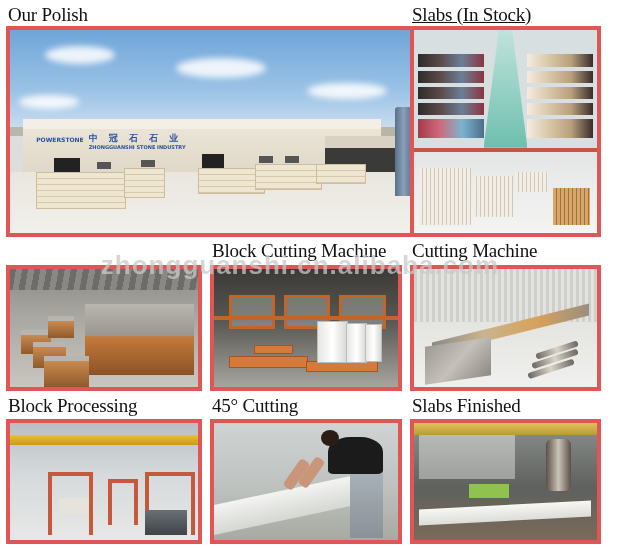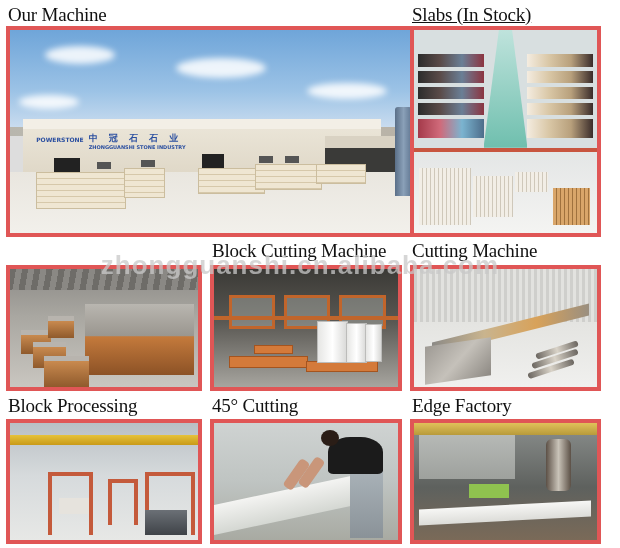--- a/index.html
+++ b/index.html
@@ -71,21 +71,21 @@
     .edge-bg { background:linear-gradient(180deg,#8b8f8d 0%,#5e615e 55%,#7a6a58 100%); }
     .edge-top { position:absolute; left:0; right:0; top:0; height:10%; background:linear-gradient(180deg,#e0c25a,#b89a3a); }
     .edge-wall { position:absolute; left:3%; top:10%; width:52%; height:38%; background:linear-gradient(180deg,#b6b9b6,#9ea19d); }
     .edge-strip { position:absolute; left:3%; right:3%; height:14%; background:linear-gradient(180deg,#f7f7f5,#dcdcd8); transform:skewY(-3deg); }
     .edge-green { position:absolute; background:#8fc24f; }
     .edge-spindle { position:absolute; background:linear-gradient(90deg,#5c5046,#c9c3b8,#5c5046); border-radius:6px; }
   </style>
 </head>
 <body>
 
-<div class="label" style="left:8px;top:4px;">Our Machine</div>
+<div class="label" style="left:8px;top:4px;">Our Polish</div>
 <div class="label" style="left:412px;top:4px;text-decoration:underline;">Slabs (In Stock)</div>
 
 <div class="frame" style="left:6px;top:26px;width:445px;height:211px;">
   <div class="scene">
     <div class="sky"></div>
     <div class="cloud" style="left:8%;top:8%;width:70px;height:18px;"></div>
     <div class="cloud" style="left:38%;top:14%;width:90px;height:20px;"></div>
     <div class="cloud" style="left:68%;top:26%;width:80px;height:16px;"></div>
     <div class="cloud" style="left:2%;top:32%;width:60px;height:14px;"></div>
     <div class="horizon"></div>
@@ -175,21 +175,21 @@
     <div class="polish-roll" style="left:66%;top:66%;width:24%;height:5%;"></div>
     <div class="polish-roll" style="left:64%;top:74%;width:26%;height:5%;"></div>
     <div class="polish-roll" style="left:62%;top:82%;width:26%;height:5%;"></div>
   </div>
 </div>
 
 <div class="watermark">zhongguanshi.cn.alibaba.com</div>
 
 <div class="label" style="left:8px;top:395px;">Block Processing</div>
 <div class="label" style="left:212px;top:395px;">45° Cutting</div>
-<div class="label" style="left:412px;top:395px;">Edge Factory</div>
+<div class="label" style="left:412px;top:395px;">Slabs Finished</div>
 
 <div class="frame deep-bg" style="left:6px;top:419px;width:196px;height:125px;">
   <div class="scene">
     <div class="beam" style="top:10%;"></div>
     <div class="gantry" style="left:20%;top:42%;width:20%;height:50%;"></div>
     <div class="gantry" style="left:72%;top:42%;width:22%;height:50%;"></div>
     <div class="gantry" style="left:52%;top:48%;width:12%;height:36%;"></div>
     <div class="deep-machine" style="left:72%;top:74%;width:22%;height:22%;"></div>
     <div class="deep-machine" style="left:26%;top:64%;width:16%;height:14%;background:#e6e3dd;"></div>
   </div>

